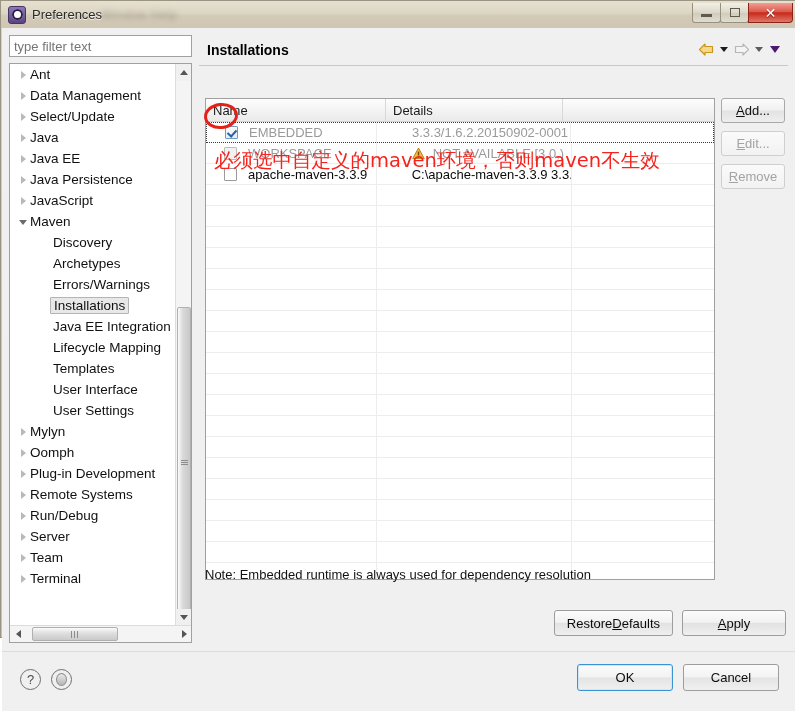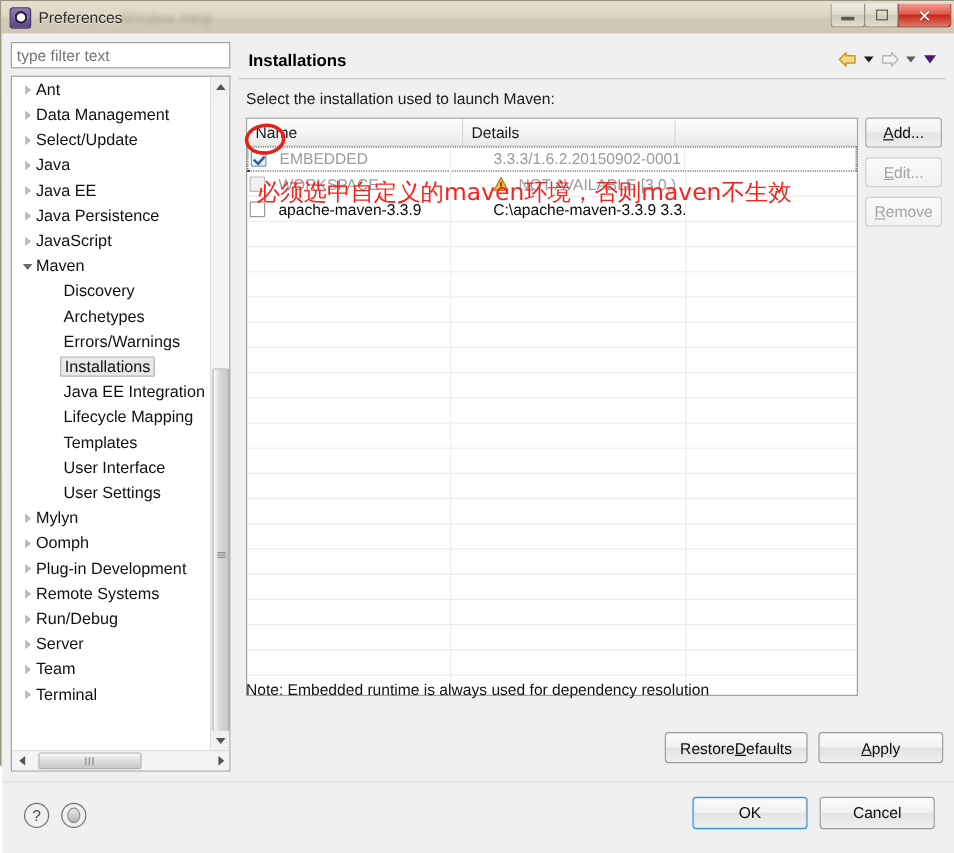--- a/index.html
+++ b/index.html
@@ -228,21 +228,21 @@
   .th.c3 { width: 151px; border-right: none; }
 
   .trow {
     display: flex; height: 21px; align-items: center;
     border-bottom: 1px solid #ededed;
     position: relative;
   }
   .trow.focused { border: 1px dotted #3a3a3a; height: 21px; }
   .cell { height: 20px; display: flex; align-items: center;
           border-right: 1px solid #ededed; font-size: 13px; overflow: hidden; white-space: nowrap; }
-  .cell.c1 { width: 180px; padding-left: 2px; }
+  .cell.c1 { width: 180px; padding-left: 18px; }
   .cell.c2 { width: 177px; padding-left: 7px; margin-left: 28px; }
   .cell.c3 { width: 151px; border-right: none; }
   .cell.muted { color: #9a9a9a; }
   .cell.normal { color: #0a0a0a; }
 
   .chk {
     width: 13px; height: 13px; flex: 0 0 13px;
     border: 1px solid #9b9b9b; background: #fff;
     margin-right: 11px; position: relative; border-radius: 1px;
   }
@@ -544,21 +544,20 @@
             <span class="nav-arrow">
               <svg width="17" height="15" viewBox="0 0 17 15">
                 <path d="M10 2 L15.5 7.5 L10 13 L10 10.5 L2.5 10.5 L2.5 4.5 L10 4.5 Z" fill="#f4f4f4" stroke="#b6b6b6" stroke-width="1.2" stroke-linejoin="round"></path>
               </svg>
             </span>
             <span class="nav-caret" style="border-top-color:#5d5d5d"></span>
             <span class="nav-caret purple"></span>
           </div>
         </div>
 
-        <div id="page-subtitle">Select the installation used to launch Maven:</div>
 
         <div id="table-box">
           <div id="thead">
             <div class="th c1">Name</div>
             <div class="th c2">Details</div>
             <div class="th c3"></div>
           </div>
           <div id="tbody">
               <div class="trow focused">
                 <div class="cell c1 muted">

